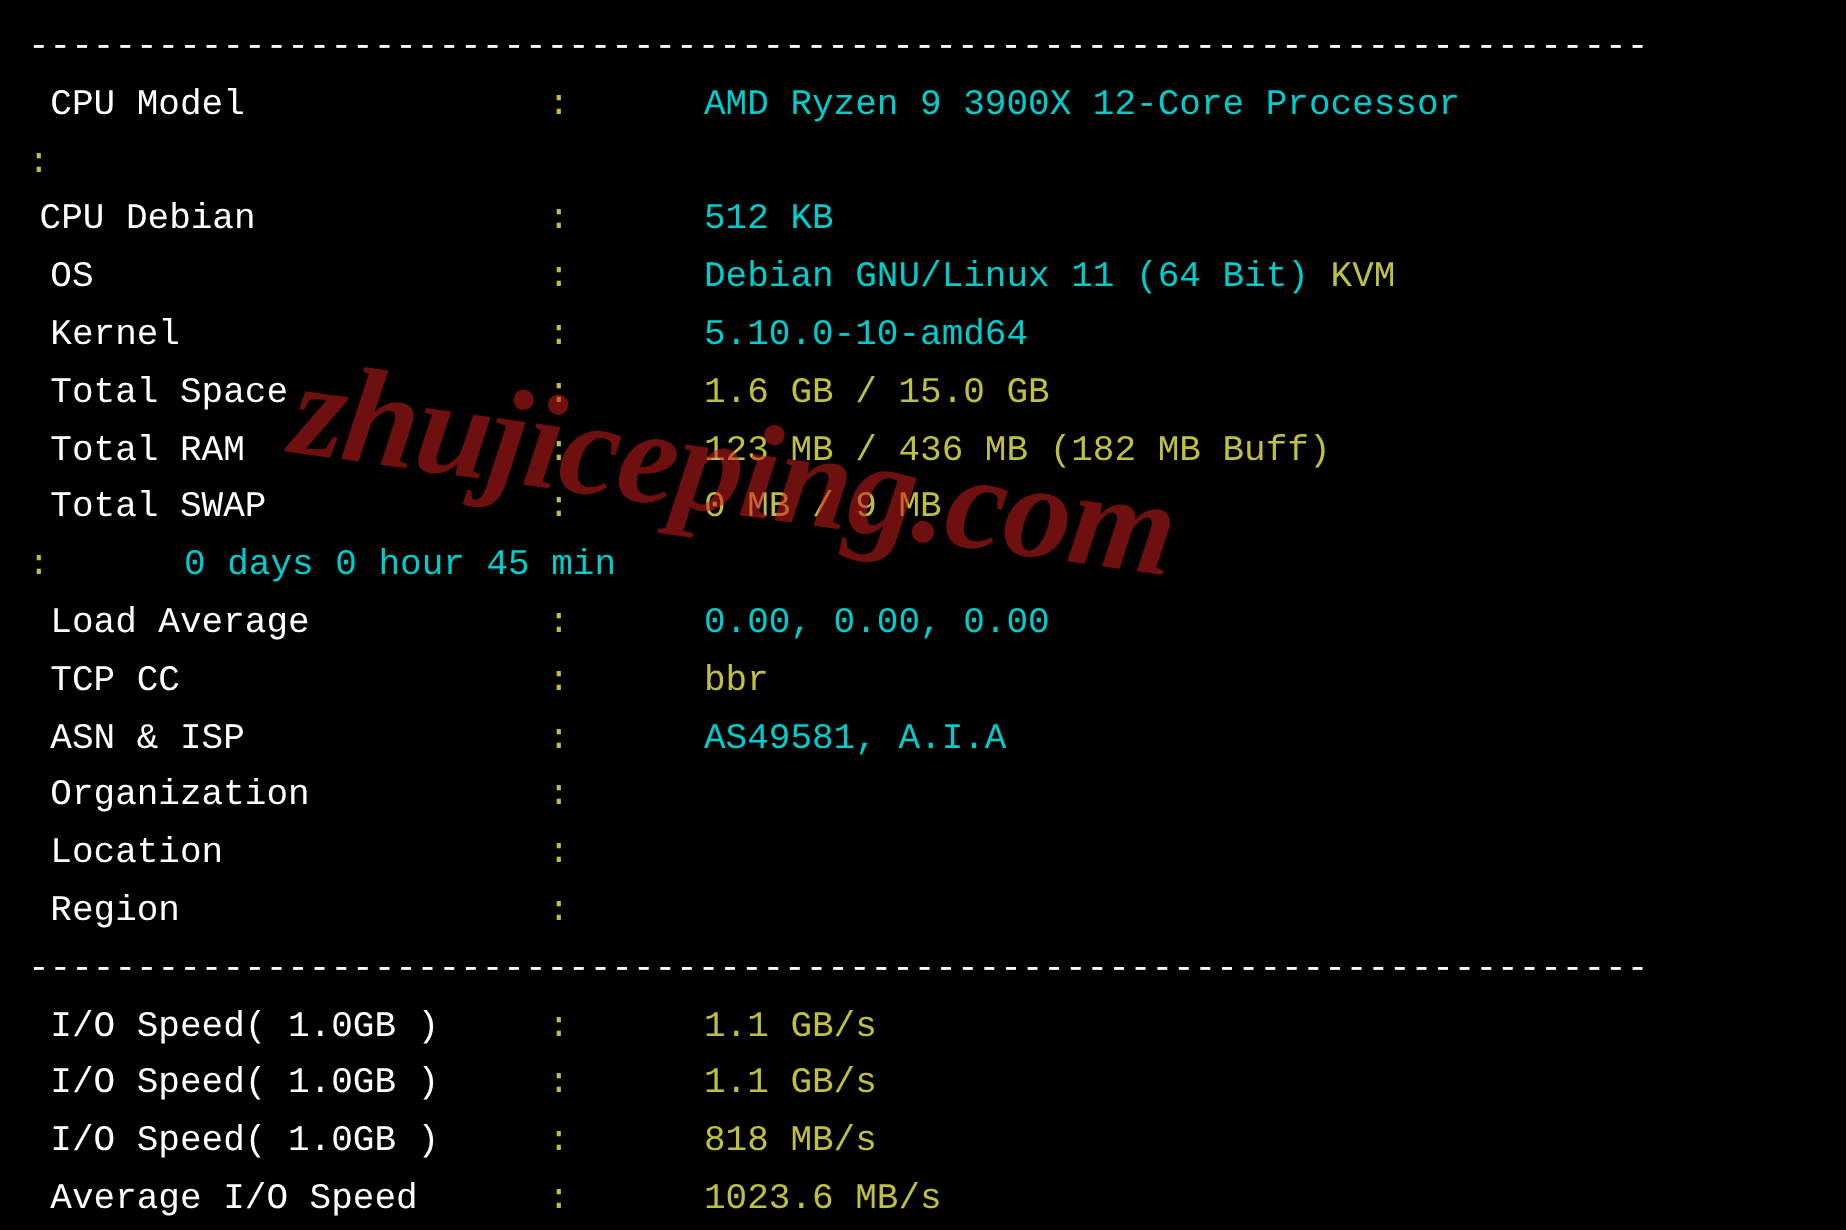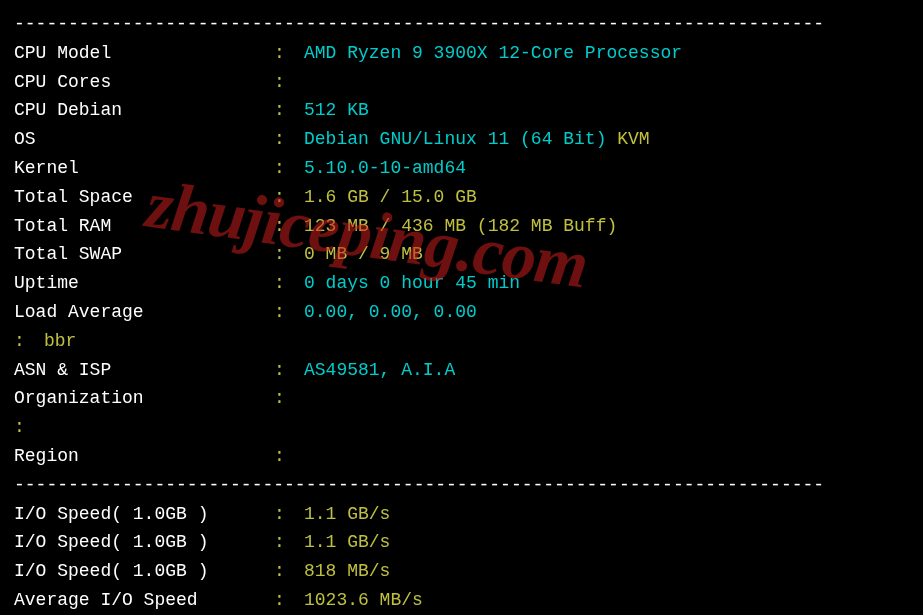--- a/index.html
+++ b/index.html
@@ -27,28 +27,30 @@
     }
     .row {
       display: flex;
       white-space: pre;
     }
     .label {
       color: #ffffff;
       width: 260px;
       display: inline-block;
       flex-shrink: 0;
+      text-align: center;
     }
     .colon {
       color: #c0c040;
       width: 30px;
       flex-shrink: 0;
     }
     .value {
       flex: 1;
+      margin-left: 48px;
     }
     .cyan { color: #00cccc; }
     .yellow { color: #c0c040; }
     .white { color: #ffffff; }
     .watermark {
       position: absolute;
       top: 180px;
       left: 145px;
       font-size: 68px;
       font-weight: bold;
@@ -63,33 +65,33 @@
   </style>
 </head>
 <body>
 
 <div class="watermark">zhujiceping.com</div>
 
 <div class="divider">---------------------------------------------------------------------------</div>
 
 <div id="system-info-section">
     <div class="row"><span class="label white">CPU Model             </span><span class="colon yellow">: </span><span class="value"><span class="cyan">AMD Ryzen 9 3900X 12-Core Processor</span></span></div>
-    <div class="row"><span class="label white">CPU Cores             </span><span class="colon yellow">: </span></div>
+    <div class="row"><span class="colon yellow">: </span></div>
     <div class="row"><span class="label white">CPU Debian             </span><span class="colon yellow">: </span><span class="value"><span class="cyan">512 KB</span></span></div>
     <div class="row"><span class="label white">OS                    </span><span class="colon yellow">: </span><span class="value"><span class="cyan">Debian GNU/Linux 11 (64 Bit) </span><span class="yellow">KVM</span></span></div>
     <div class="row"><span class="label white">Kernel                </span><span class="colon yellow">: </span><span class="value"><span class="cyan">5.10.0-10-amd64</span></span></div>
     <div class="row"><span class="label white">Total Space           </span><span class="colon yellow">: </span><span class="value"><span class="yellow">1.6 GB / 15.0 GB</span></span></div>
     <div class="row"><span class="label white">Total RAM             </span><span class="colon yellow">: </span><span class="value"><span class="yellow">123 MB / 436 MB (182 MB Buff)</span></span></div>
     <div class="row"><span class="label white">Total SWAP            </span><span class="colon yellow">: </span><span class="value"><span class="yellow">0 MB / 9 MB</span></span></div>
-    <div class="row"><span class="label white">Uptime                </span><span class="colon yellow">: </span><span class="value"><span class="cyan">0 days 0 hour 45 min</span></span></div>
+    <div class="row"><span class="colon yellow">: </span><span class="value"><span class="cyan">0 days 0 hour 45 min</span></span></div>
     <div class="row"><span class="label white">Load Average          </span><span class="colon yellow">: </span><span class="value"><span class="cyan">0.00, 0.00, 0.00</span></span></div>
-    <div class="row"><span class="colon yellow">: </span><span class="value"><span class="yellow">bbr</span></span></div>
+    <div class="row"><span class="label white">TCP CC                </span><span class="colon yellow">: </span><span class="value"><span class="yellow">bbr</span></span></div>
     <div class="row"><span class="label white">ASN &amp; ISP             </span><span class="colon yellow">: </span><span class="value"><span class="cyan">AS49581, A.I.A</span></span></div>
     <div class="row"><span class="label white">Organization          </span><span class="colon yellow">: </span></div>
-    <div class="row"><span class="colon yellow">: </span></div>
+    <div class="row"><span class="label white">Location              </span><span class="colon yellow">: </span></div>
     <div class="row"><span class="label white">Region                </span><span class="colon yellow">: </span></div>
   </div>
 
 <div class="divider">---------------------------------------------------------------------------</div>
 
 <div id="io-speed-section">
     <div class="row"><span class="label white">I/O Speed( 1.0GB )    </span><span class="colon yellow">: </span><span class="value"><span class="yellow">1.1 GB/s</span></span></div>
     <div class="row"><span class="label white">I/O Speed( 1.0GB )    </span><span class="colon yellow">: </span><span class="value"><span class="yellow">1.1 GB/s</span></span></div>
     <div class="row"><span class="label white">I/O Speed( 1.0GB )    </span><span class="colon yellow">: </span><span class="value"><span class="yellow">818 MB/s</span></span></div>
     <div class="row"><span class="label white">Average I/O Speed     </span><span class="colon yellow">: </span><span class="value"><span class="yellow">1023.6 MB/s</span></span></div>

